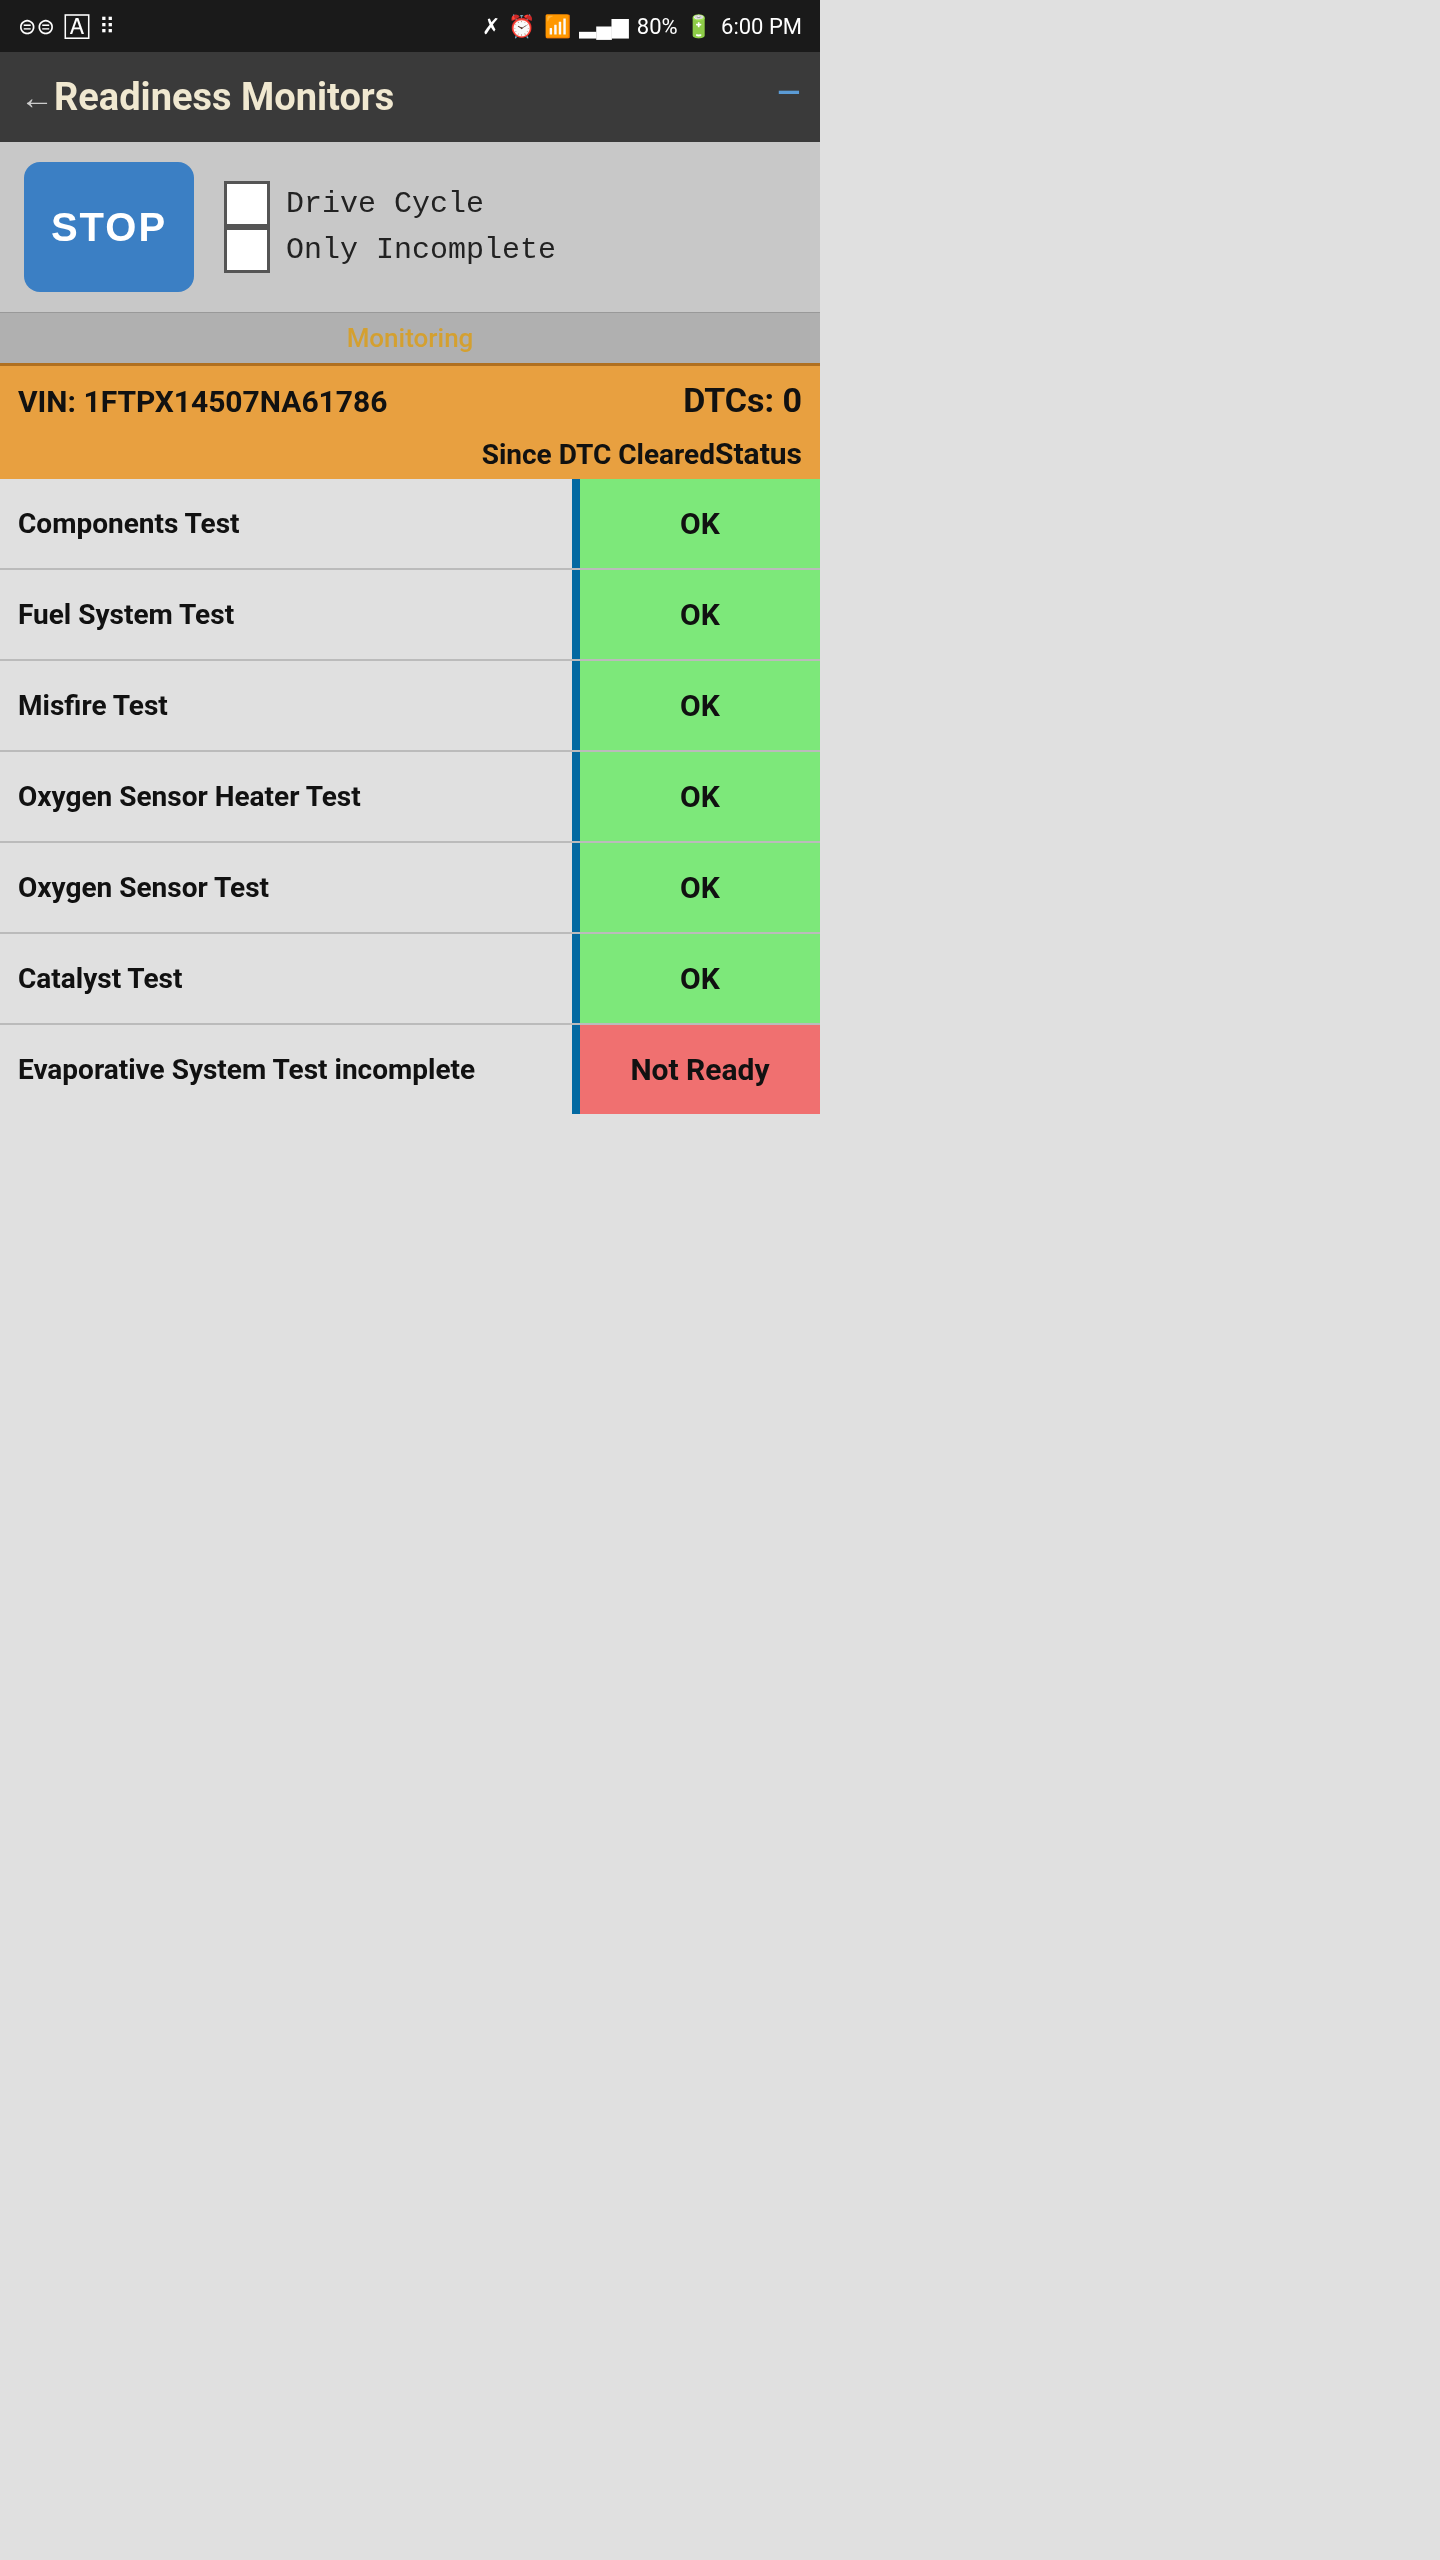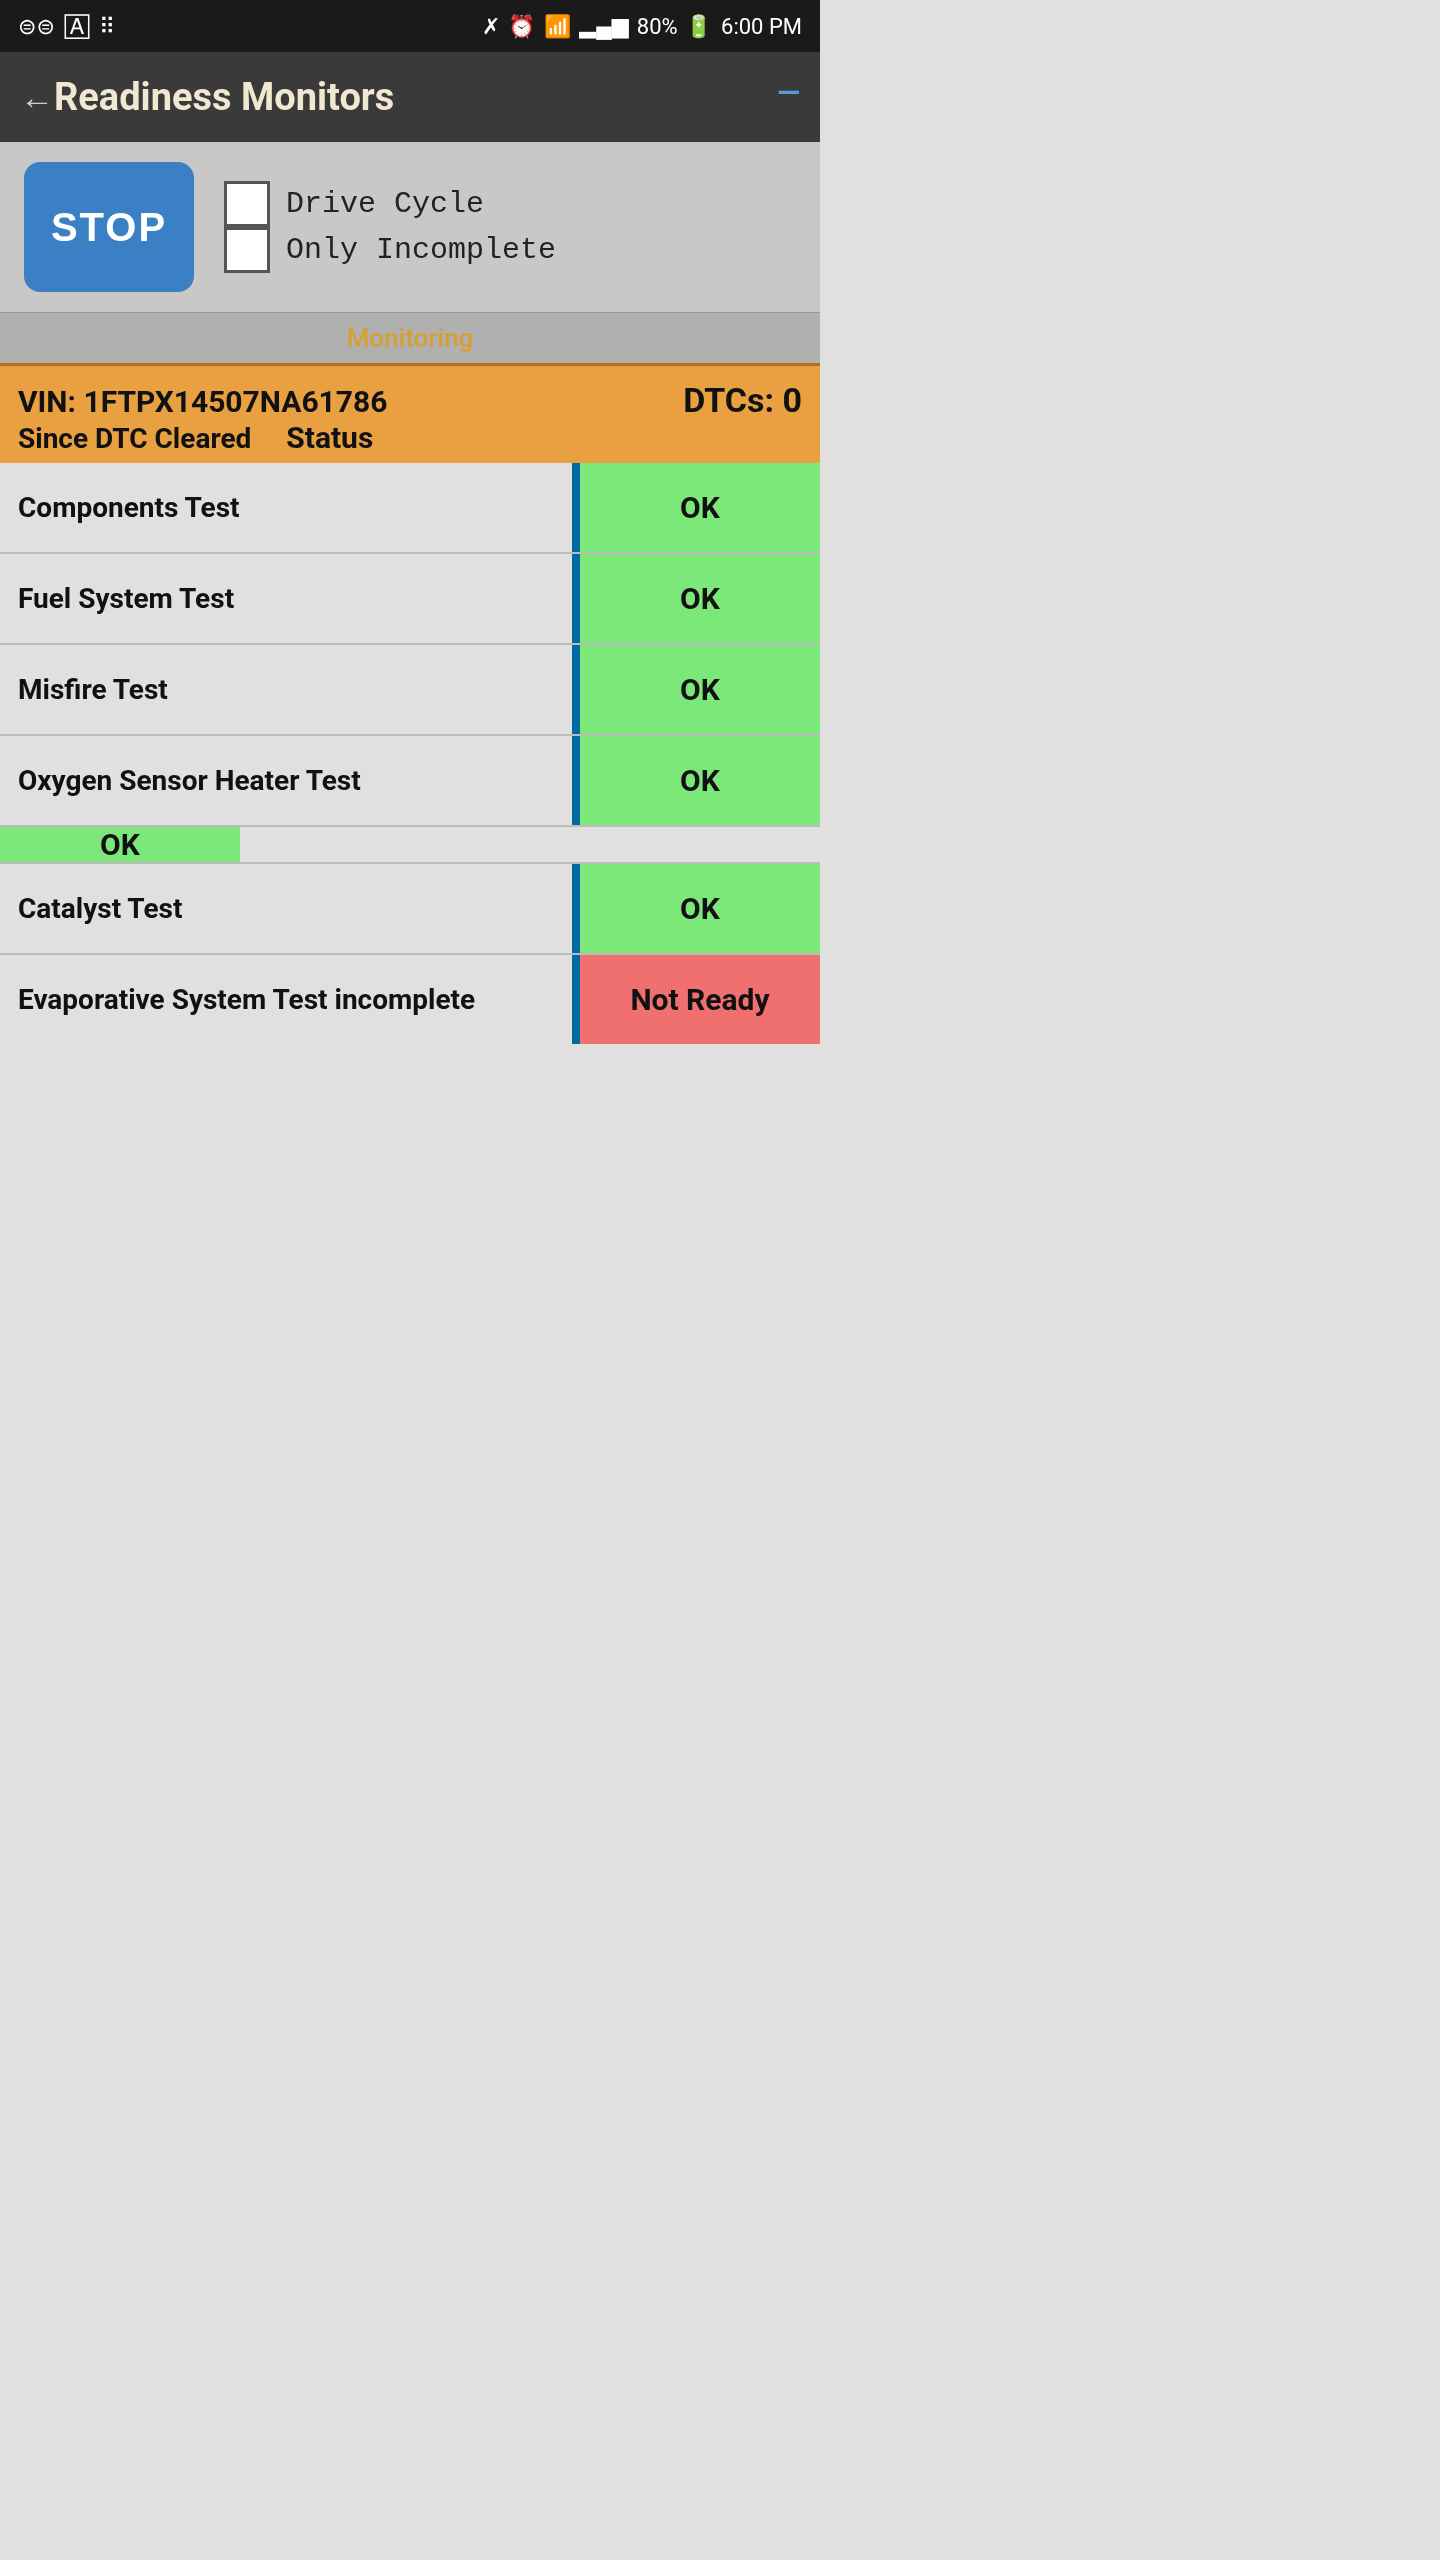--- a/index.html
+++ b/index.html
@@ -135,24 +135,23 @@
       font-weight: bold;
       color: #111;
     }
     .dtcs-text {
       font-size: 34px;
       font-weight: bold;
       color: #111;
     }
     .since-status-row {
       display: flex;
-      justify-content: flex-start;
+      justify-content: flex-end;
       align-items: baseline;
-      margin-top: 0;
-      gap: 35px;
+      margin-top: 16px;
     }
     .since-text {
       font-size: 28px;
       font-weight: bold;
       color: #111;
     }
     .status-header-text {
       font-size: 30px;
       font-weight: bold;
       color: #111;
@@ -262,20 +261,21 @@
     </div>
     <div class="monitor-row">
       <div class="monitor-name">Misfire Test</div>
       <div class="monitor-status status-ok">OK</div>
     </div>
     <div class="monitor-row">
       <div class="monitor-name">Oxygen Sensor Heater Test</div>
       <div class="monitor-status status-ok">OK</div>
     </div>
     <div class="monitor-row">
+      <div class="monitor-name">Oxygen Sensor Test</div>
       <div class="monitor-status status-ok">OK</div>
     </div>
     <div class="monitor-row">
       <div class="monitor-name">Catalyst Test</div>
       <div class="monitor-status status-ok">OK</div>
     </div>
     <div class="monitor-row">
       <div class="monitor-name">Evaporative System Test incomplete</div>
       <div class="monitor-status status-not-ready">Not Ready</div>
     </div>

